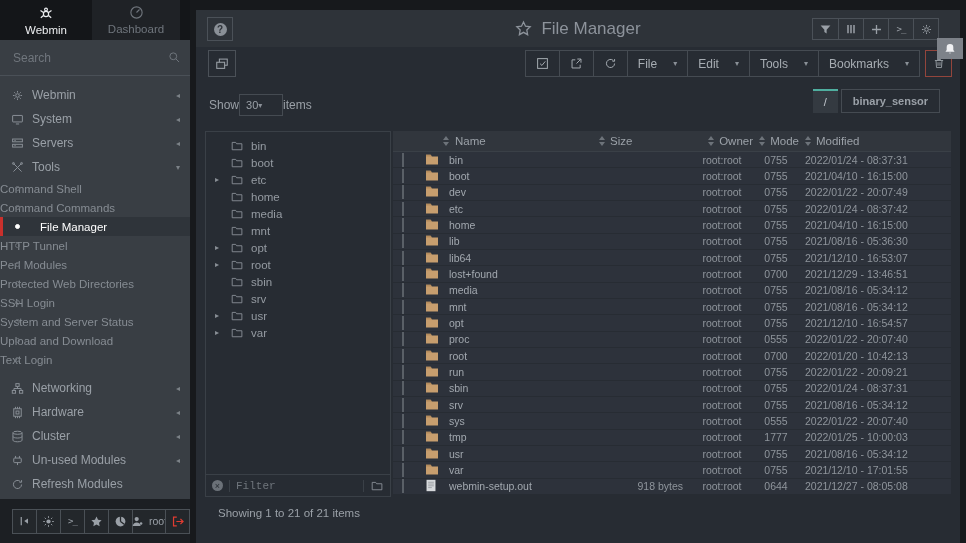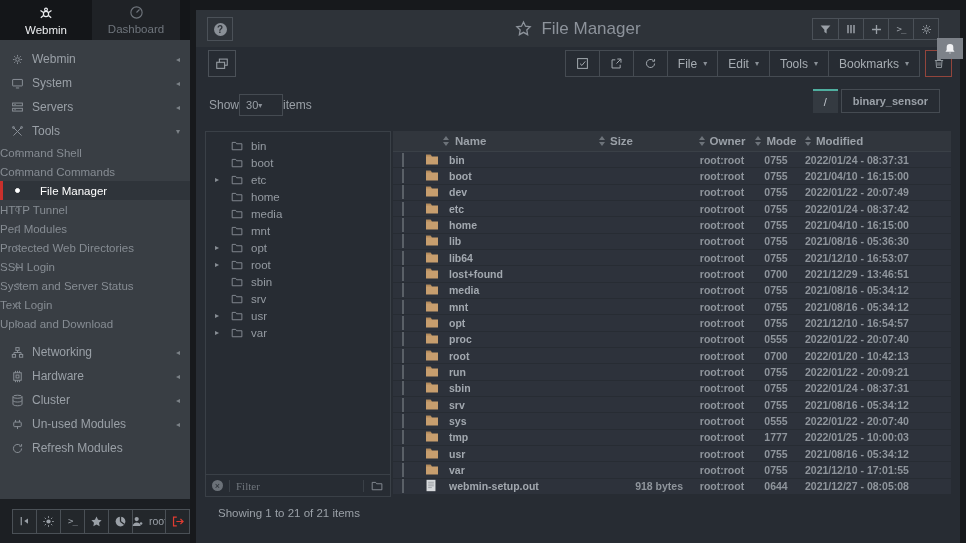--- a/index.html
+++ b/index.html
@@ -39,21 +39,21 @@
   .help-q { width:13px; height:13px; border-radius:50%; background:#8a9097; color:#2e3339; font-size:10px; font-weight:bold; display:flex; align-items:center; justify-content:center; }
   .mtitle { display:flex; align-items:center; gap:9px; color:#8d939b; font-size:17px; }
   .hicons { position:absolute; right:21px; top:8px; display:flex; border:1px solid #4b5158; height:22px; }
   .hbtn { width:25px; display:flex; align-items:center; justify-content:center; color:#9aa0a7; border-left:1px solid #4b5158; cursor:pointer; font-size:11px; }
   .hbtn:first-child { border-left:0; }
   .bell-tab { position:absolute; right:-3px; top:28px; width:26px; height:21px; background:#7d8289; display:flex; align-items:center; justify-content:center; z-index:5; cursor:pointer; }
 
   .toolbar { height:38px; position:relative; }
   .copy-btn { position:absolute; left:12px; top:3px; width:28px; height:27px; border:1px solid #4b5158; display:flex; align-items:center; justify-content:center; color:#9aa0a7; cursor:pointer; }
   .tright { position:absolute; right:40px; top:3px; height:27px; display:flex; border:1px solid #454b52; }
-  .tbtn { display:flex; align-items:center; justify-content:center; gap:6px; padding:0 10px; border-left:1px solid #454b52; color:#a7adb3; font-size:12px; cursor:pointer; }
+  .tbtn { display:flex; align-items:center; justify-content:center; gap:16px; padding:0 10px; border-left:1px solid #454b52; color:#a7adb3; font-size:12px; cursor:pointer; }
   .tbtn:first-child { border-left:0; }
   .tbtn .dcaret { font-size:8px; color:#8a9097; }
   .trash-btn { position:absolute; right:8px; top:3px; width:27px; height:27px; border:1px solid #93453c; display:flex; align-items:center; justify-content:center; color:#9aa0a7; cursor:pointer; }
 
   .statusline { margin:1px 0 0 13px; color:#9aa0a7; font-size:11.5px; }
   .controls { position:relative; height:30px; margin-top:7px; }
   .show { position:absolute; left:13px; top:2px; display:flex; align-items:center; gap:0; color:#9aa0a7; font-size:12px; }
   .show-select { width:44px; height:22px; border:1px solid #454b52; display:flex; align-items:center; padding:0 6px; font-size:11px; color:#9aa0a7; cursor:pointer; }
   .show-select .dcaret { font-size:8px; color:#8a9097; }
   .crumbs { position:absolute; right:20px; top:-3px; display:flex; height:24px; }
@@ -61,30 +61,30 @@
   .crumb { border:1px solid #454b52; margin-left:3px; padding:0 11px; display:flex; align-items:center; color:#9ba1a8; font-size:11px; cursor:pointer;font-weight:bold; }
 
   .panels { position:absolute; left:9px; right:9px; top:121px; bottom:46px; display:flex; gap:2px; }
   .tree { width:186px; border:1px solid #3a4047; position:relative; padding-top:5px; }
   .titem { height:17px; display:flex; align-items:center; padding-left:9px; color:#959ba2; font-size:11.5px; gap:7px; cursor:pointer; }
   .titem .tcaret { width:8px; font-size:8px; color:#8a9097; flex:0 0 8px; }
   .titem .lbl { white-space:nowrap; }
   .tfilter { position:absolute; left:0; right:0; bottom:0; height:22px; border-top:1px solid #3a4047; display:flex; align-items:center; padding:0 6px; gap:6px; }
   .tfilter .clear { width:11px; height:11px; border-radius:50%; background:#6b7178; color:#272c33; font-size:9px; display:flex; align-items:center; justify-content:center; cursor:pointer; }
   .tfilter .vdiv { width:1px; height:12px; background:#3a4047; }
-  .tfilter input { flex:1; background:transparent; border:0; outline:none; color:#9aa0a7; font-size:11px; font-family:Liberation Serif, serif; min-width:0; }
+  .tfilter input { flex:1; background:transparent; border:0; outline:none; color:#9aa0a7; font-size:11px; font-family:Liberation Mono, monospace; min-width:0; }
   .tfilter input::placeholder { color:#6f757c; }
   .tfilter .endfolder { padding-left:6px; border-left:1px solid #3a4047; color:#8a9097; cursor:pointer; }
 
   .grid { flex:1; display:flex; flex-direction:column; }
-  .gridcols { display:grid; grid-template-columns:26px 30px 1fr 92px 62px 46px 152px; align-items:center;font-weight:bold; }
+  .gridcols { display:grid; grid-template-columns:26px 30px 1fr 92px 62px 46px 152px; align-items:center; }
   .thead-row { height:21px; background:#31363d; color:#9ba1a8; font-size:11.5px; border-bottom:1px solid #3a4047; }
   .hcell { display:flex; align-items:center; gap:5px; }
   .hcell.right { justify-content:flex-start; padding-right:8px; }
-  .hcell.center { justify-content:center; }
+  .hcell.center { justify-content:flex-end; }
   .hcell.left { justify-content:flex-start; padding-left:6px; }
   .sort { display:inline-flex; flex-direction:column; gap:2px; cursor:pointer; }
   .sort i { display:block; width:0; height:0; border-left:3px solid transparent; border-right:3px solid transparent; }
   .sort .up { border-bottom:4px solid #6d737a; }
   .sort .down { border-top:4px solid #6d737a; }
   #grid-rows { flex:1; }
   .trow { height:16.33px; background:#2d323b; border-bottom:1px solid #272c33; color:#8f959c; font-size:10.5px; cursor:pointer; }
   .trow .cb { width:10px; height:10px; border:1px solid #5a6067; margin-left:9px; cursor:pointer; }
   .trow .ficon { margin-left:6px; }
   .trow .nm { color:#a2a8af; }
@@ -112,20 +112,29 @@
     <div class="tab tab-dashboard">
       <span class="ic">
           <svg width="15" height="15" viewBox="0 0 16 16" fill="none" stroke="currentColor" stroke-width="1.2">
             <circle cx="8" cy="8" r="6"></circle>
             <path d="M8 8l3.2-3.2"></path>
           </svg>
         </span>
       <span>Dashboard</span>
     </div>
   </div>
+  <div class="searchbar">
+    <input placeholder="Search" style="">
+    <span class="ic" style="color:#70767d">
+        <svg width="13" height="13" viewBox="0 0 16 16" fill="none" stroke="currentColor" stroke-width="1.2">
+          <circle cx="6.5" cy="6.5" r="4.2"></circle>
+          <path d="M9.8 9.8 13.6 13.6"></path>
+        </svg>
+      </span>
+  </div>
   <nav id="side-menu">
       <div class="mi">
         <span class="ic ">
           <svg width="13" height="13" viewBox="0 0 16 16" fill="none" stroke="currentColor" stroke-width="1.2">
             <circle cx="8" cy="8" r="2.2"></circle>
             <path d="M8 2.4v2M8 11.6v2M2.4 8h2M11.6 8h2M4 4l1.4 1.4M10.6 10.6 12 12M12 4l-1.4 1.4M5.4 10.6 4 12"></path>
           </svg>
         </span>
         <span>Webmin</span>
         <span class="caret">◂</span>
@@ -190,25 +199,25 @@
         <div class="si">
           <span class="bullet"></span>
           <span>SSH Login</span>
         </div>
         <div class="si">
           <span class="bullet"></span>
           <span>System and Server Status</span>
         </div>
         <div class="si">
           <span class="bullet"></span>
-          <span>Text Login</span>
+          <span>Upload and Download</span>
         </div>
         <div class="si">
           <span class="bullet"></span>
-          <span>Upload and Download</span>
+          <span>Text Login</span>
         </div>
       </div>
       <div class="menu-gap"></div>
       <div class="mi">
         <span class="ic ">
           <svg width="13" height="13" viewBox="0 0 16 16" fill="none" stroke="currentColor" stroke-width="1.2">
             <rect x="6" y="2" width="4" height="3.4"></rect>
             <rect x="1.6" y="10.4" width="4" height="3.4"></rect>
             <rect x="10.4" y="10.4" width="4" height="3.4"></rect>
             <path d="M8 5.4V8M3.6 10.4V8h8.8v2.4"></path>

